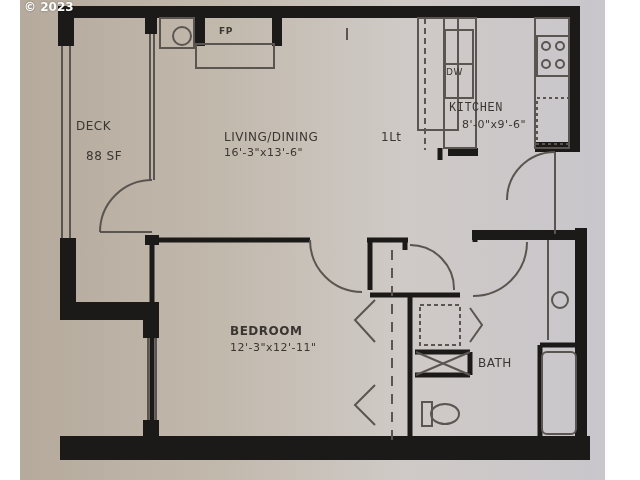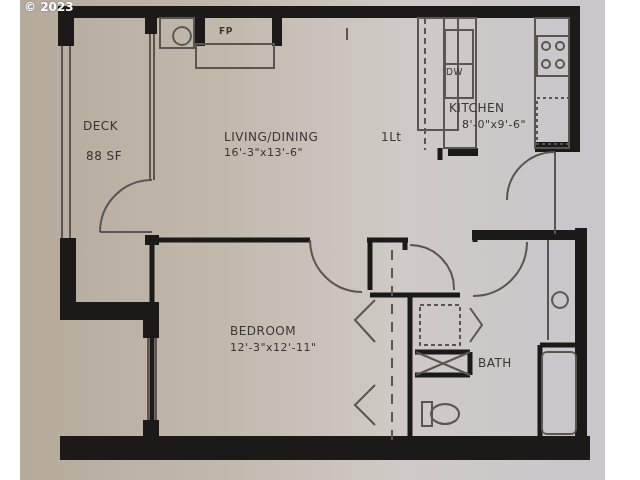--- a/index.html
+++ b/index.html
@@ -134,26 +134,26 @@
 
     <line x1="347" y1="28" x2="347" y2="40"></line>
   </g>
 </svg>
 
 <div class="copyright">© 2023</div>
 
 <div class="label small" style="left:219px;top:27px;font-weight:bold;">FP</div>
 <div class="label small" style="left:446px;top:20px;margin-top:48px;">DW</div>
 
-<div class="label room-name" style="left:83px;top:120px;">DECK</div>
+<div class="label room-name" style="left:76px;top:120px;">DECK</div>
 <div class="label room-name" style="left:86px;top:150px;">88 SF</div>
 
 <div class="label room-name" style="left:224px;top:131px;">LIVING/DINING</div>
 <div class="label room-name" style="left:381px;top:131px;">1Lt</div>
 <div class="label room-dim" style="left:224px;top:147px;">16'-3"x13'-6"</div>
 
-<div class="label room-name" style="left:449px;top:102px;">KITCHEN</div>
+<div class="label room-name" style="left:449px;top:102px;font-family:Liberation Mono, monospace;">KITCHEN</div>
 <div class="label room-dim" style="left:462px;top:119px;">8'-0"x9'-6"</div>
 
-<div class="label room-name" style="left:230px;top:325px;">BEDROOM</div>
+<div class="label room-name" style="left:230px;top:325px;font-weight:bold;">BEDROOM</div>
 <div class="label room-dim" style="left:230px;top:342px;">12'-3"x12'-11"</div>
 
 <div class="label room-name" style="left:478px;top:357px;text-align:right;">BATH</div>
 
 </body></html>

